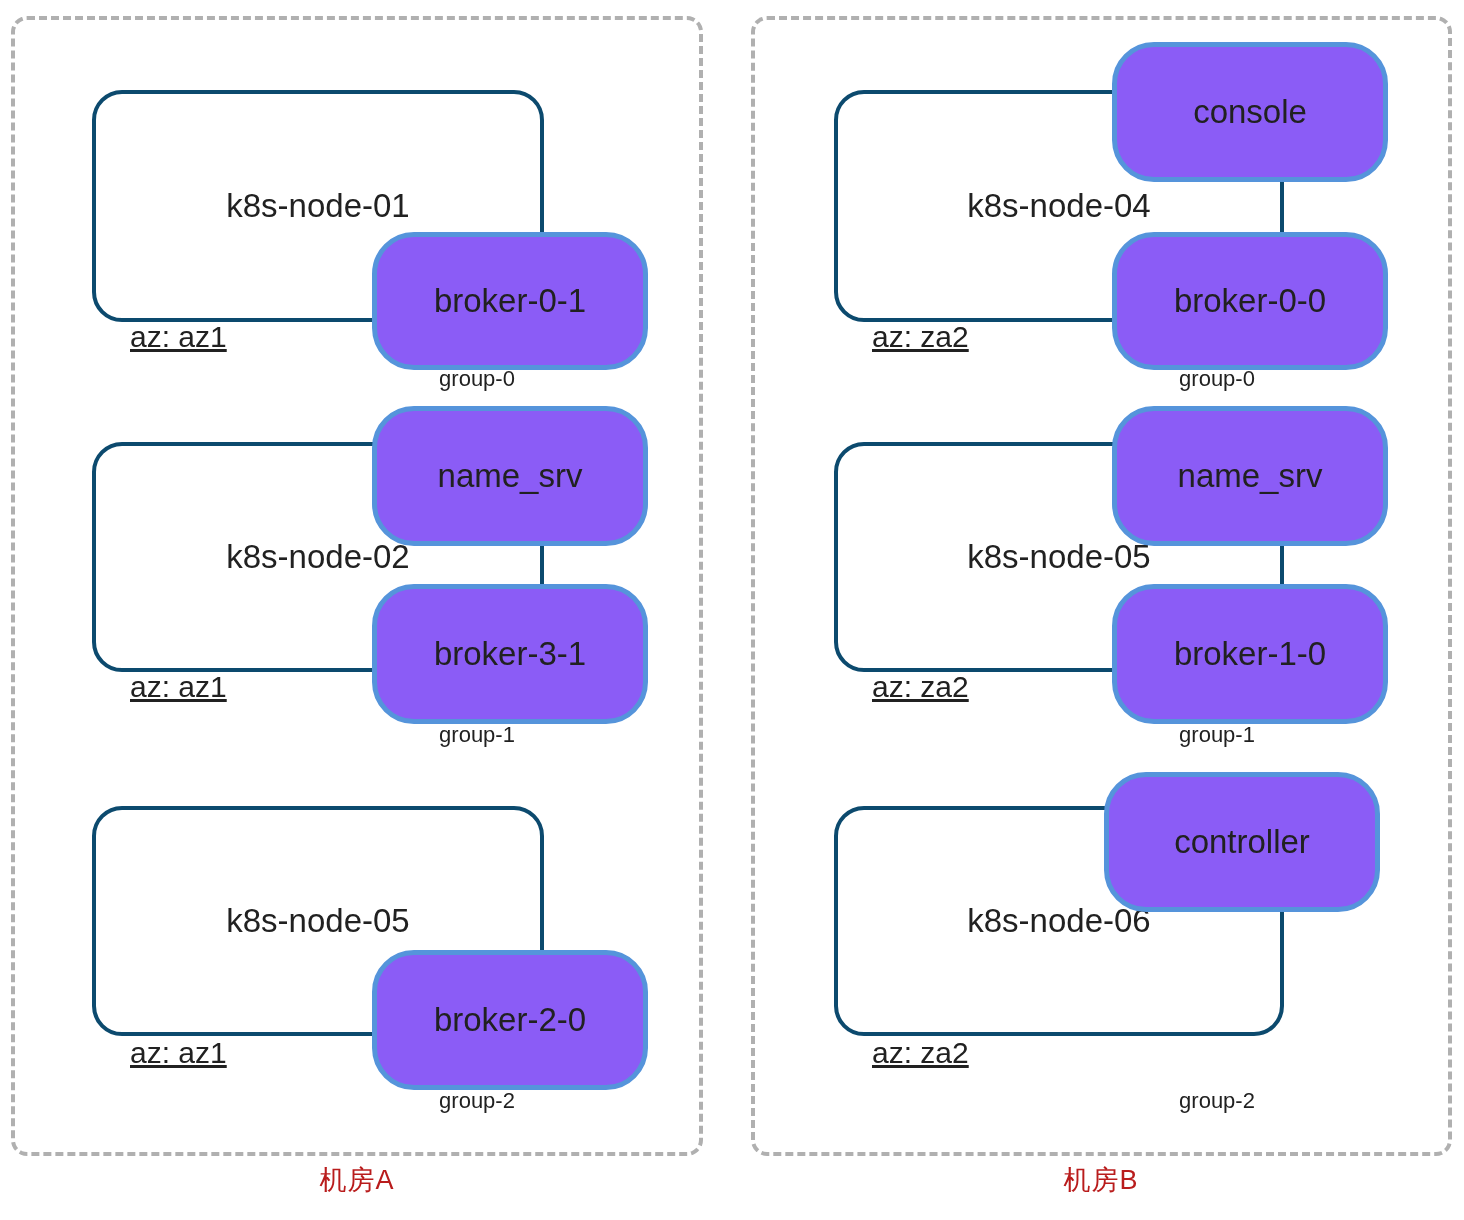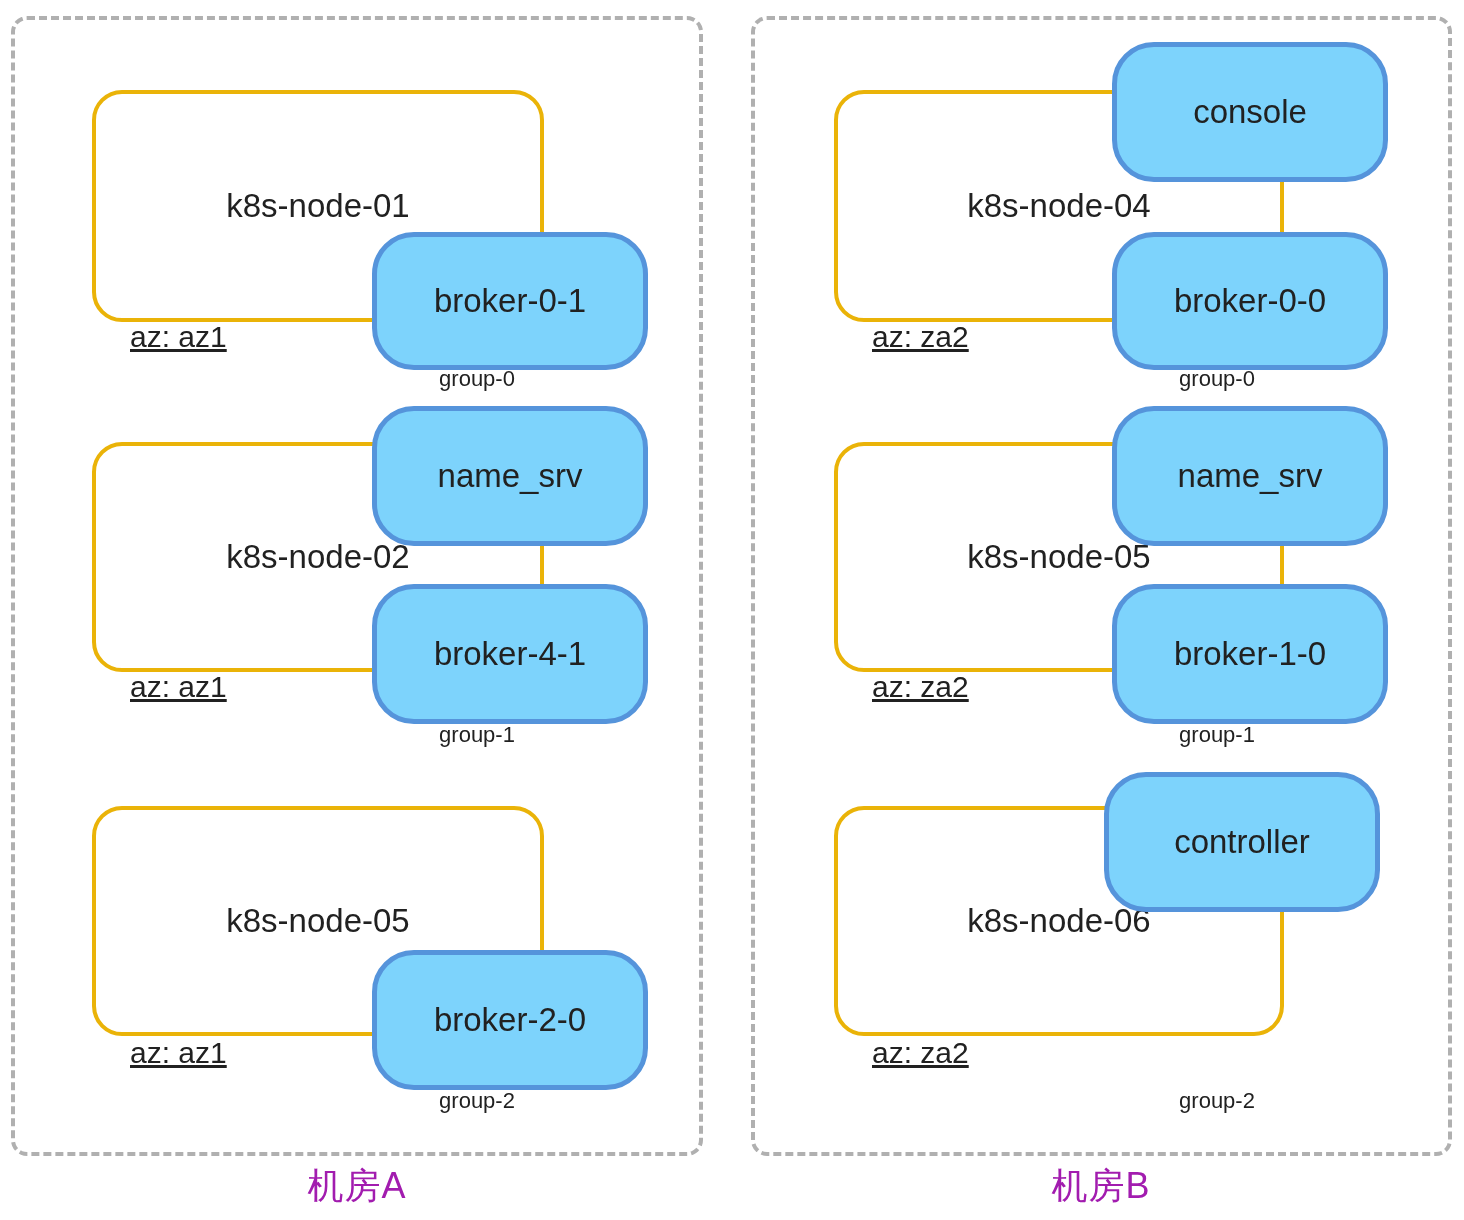--- a/index.html
+++ b/index.html
@@ -4,29 +4,29 @@
 <style>
   html,body{margin:0;padding:0;background:#ffffff;}
   #canvas{
     position:relative;width:1464px;height:1220px;background:#ffffff;overflow:hidden;
     font-family:"Liberation Sans","DejaVu Sans",sans-serif;color:#212121;
   }
   .room{
     position:absolute;border:4px dashed #b0b0b0;border-radius:16px;background:transparent;
   }
   .room-label{
-    position:absolute;text-align:center;font-size:36px;color:#a21caf;letter-spacing:1px;
+    position:absolute;text-align:center;font-size:27px;color:#b91c1c;letter-spacing:1px;
   }
   .gnode{
-    position:absolute;border:4px solid #eab308;border-radius:30px;background:transparent;
+    position:absolute;border:4px solid #0c4a6e;border-radius:30px;background:transparent;
     display:flex;align-items:center;justify-content:center;z-index:1;
   }
   .gnode span{font-size:33px;color:#212121;}
   .pod{
-    position:absolute;border:5px solid #5594db;border-radius:42px;background:#7dd3fc;
+    position:absolute;border:5px solid #5594db;border-radius:42px;background:#8b5cf6;
     display:flex;align-items:center;justify-content:center;z-index:2;
   }
   .pod span{font-size:33px;color:#212121;}
   .az{
     position:absolute;font-size:30px;color:#212121;z-index:3;white-space:nowrap;text-decoration:underline;
   }
   .grouplabel{
     position:absolute;font-size:22px;color:#212121;text-align:center;z-index:3;white-space:nowrap;
   }
 </style>
@@ -50,21 +50,21 @@
   <div class="az" style="left:130px;top:320px">az: az1</div>
   <div class="grouplabel" style="left:372px;top:366px;width:210px">group-0</div>
 
   <div class="gnode" style="left:92px;top:442px;width:444px;height:222px">
     <span>k8s-node-02</span>
   </div>
   <div class="pod" style="left:372px;top:406px;width:266px;height:130px">
     <span>name_srv</span>
   </div>
   <div class="pod" style="left:372px;top:584px;width:266px;height:130px">
-    <span>broker-4-1</span>
+    <span>broker-3-1</span>
   </div>
   <div class="az" style="left:130px;top:670px">az: az1</div>
   <div class="grouplabel" style="left:372px;top:722px;width:210px">group-1</div>
 
   <div class="gnode" style="left:92px;top:806px;width:444px;height:222px">
     <span>k8s-node-05</span>
   </div>
   <div class="pod" style="left:372px;top:950px;width:266px;height:130px">
     <span>broker-2-0</span>
   </div>

